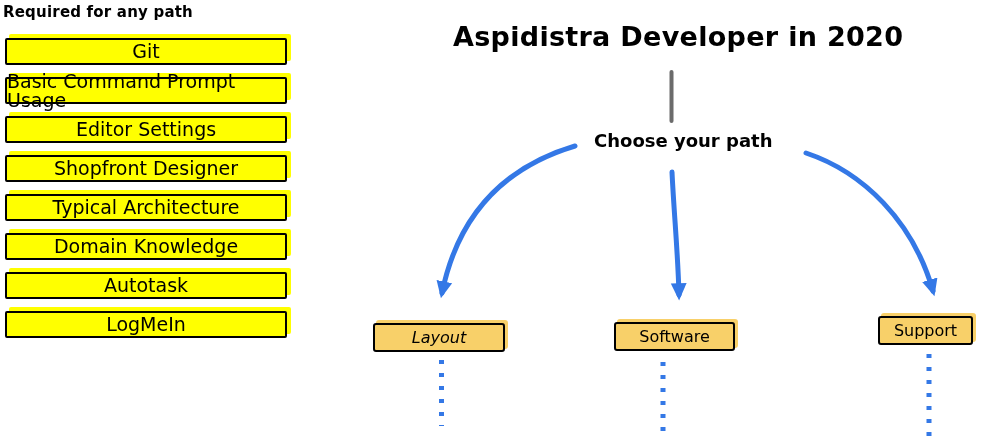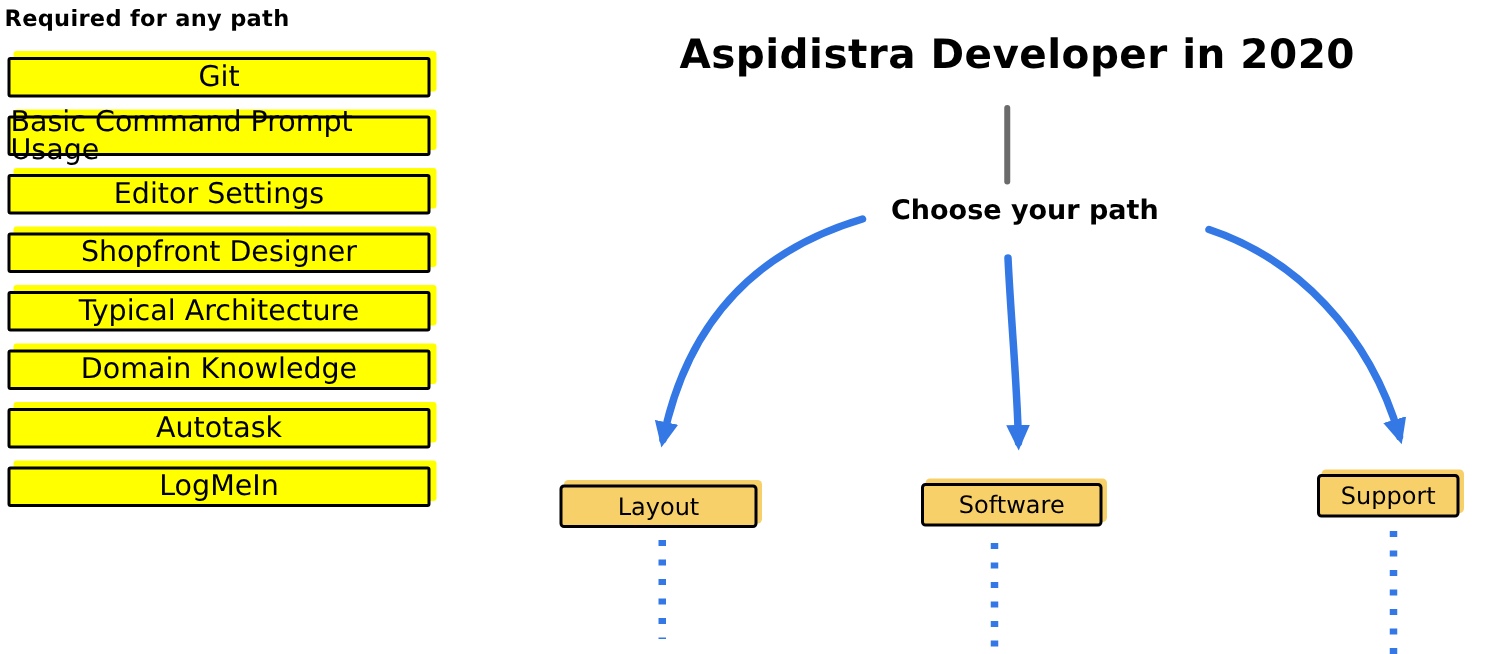--- a/index.html
+++ b/index.html
@@ -62,21 +62,21 @@
   
   .pathbox{
     position:absolute;height:29px;
     background:var(--amber);
     border:2px solid var(--ink);
     border-radius:3px;
     box-shadow:3px -3px 0 0 var(--amber);
     display:flex;align-items:center;justify-content:center;
     font-size:16px;line-height:1;
   }
-  .pathbox.layout{left:373px;top:323px;width:132px;}
+  .pathbox.layout{left:373px;top:323px;width:132px;font-style:italic;}
   .pathbox.software{left:614px;top:322px;width:121px;}
   .pathbox.support{left:878px;top:316px;width:95px;}
 </style>
 </head>
 <body>
 
 <div class="canvas">
 
   <div class="req-header">Required for any path</div>
 

